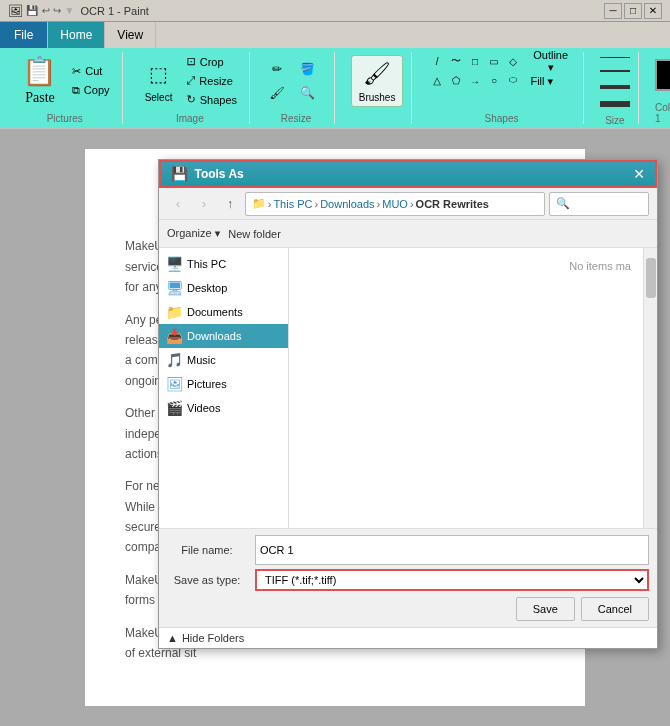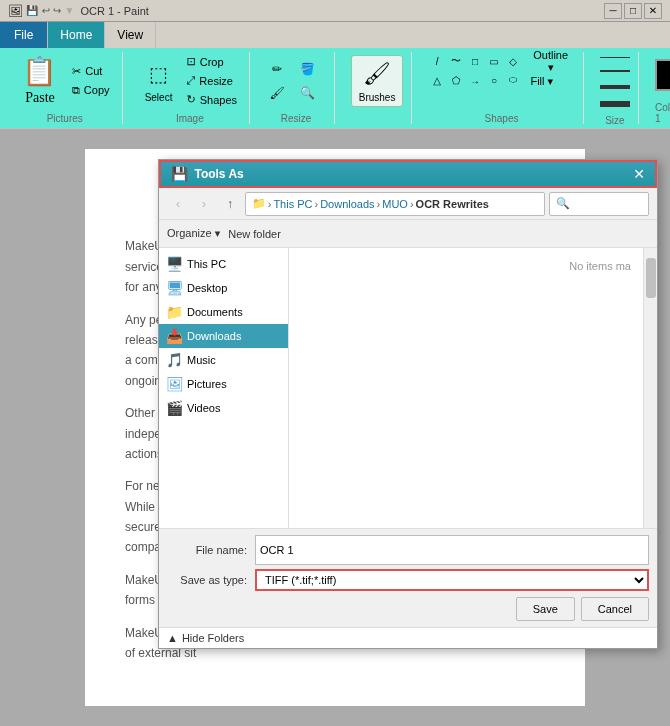--- a/index.html
+++ b/index.html
@@ -159,21 +159,21 @@
 
     
     .dialog-footer {
       background: #f0f0f0;
       padding: 6px 8px;
       border-top: 1px solid #ddd;
     }
     .form-row {
       display: flex; align-items: center; gap: 8px; margin-bottom: 4px;
     }
-    .form-label { font-size: 11px; color: #333; width: 80px; text-align: right; }
+    .form-label { font-size: 11px; color: #333; width: 80px; text-align: center; }
     .form-input {
       flex: 1; height: 30px; border: 1px solid #bbb; padding: 2px 4px; font-size: 11px;
     }
     .form-select {
       flex: 1; height: 22px; border: 2px solid #e05050; padding: 2px 4px; font-size: 11px;
       background: white; cursor: pointer;
     }
     .dialog-buttons {
       display: flex; justify-content: flex-end; gap: 6px; margin-top: 6px;
     }

